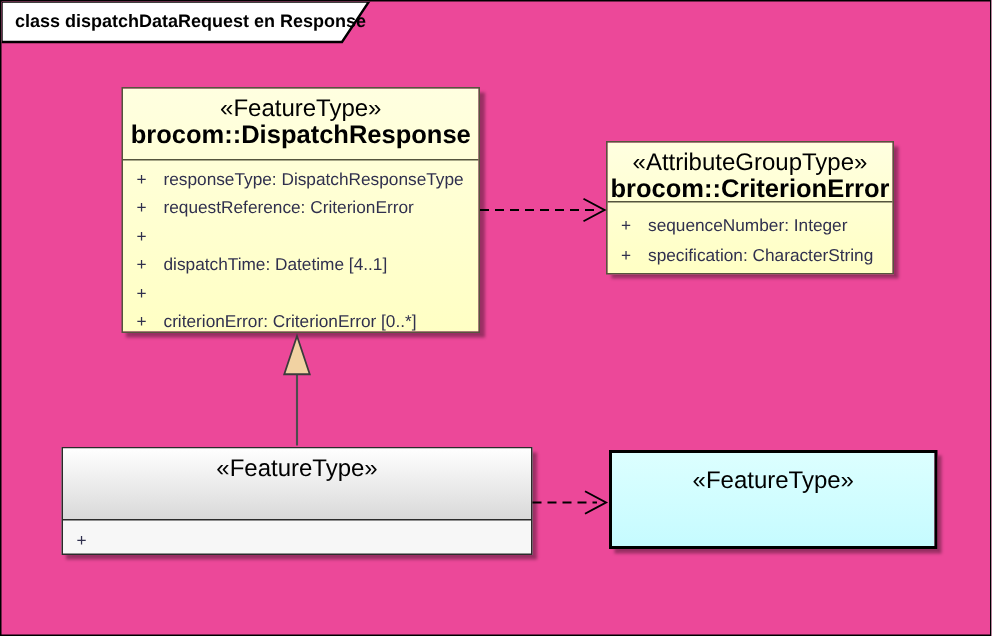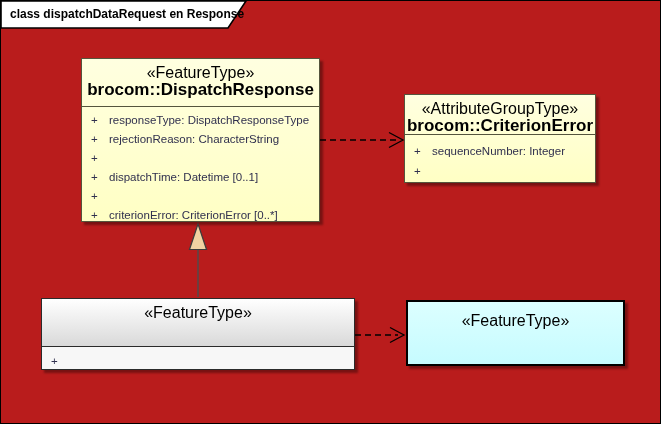--- a/index.html
+++ b/index.html
@@ -1,16 +1,16 @@
 <!DOCTYPE html>
 <html><head>
 <meta charset="utf-8">
 <style>
   html,body{margin:0;padding:0;background:#ffffff;font-family:"Liberation Sans",sans-serif;}
-  .canvas{position:relative;width:659px;height:422px;border:1px solid #000;background:#b91c1c;overflow:hidden;}
+  .canvas{position:relative;width:659px;height:422px;border:1px solid #000;background:#ec4899;overflow:hidden;}
 
   
   .frame-tab-text{position:absolute;left:9px;top:6px;font-size:12px;font-weight:bold;color:#000;white-space:nowrap;z-index:5;}
 
   
   .uml-box{position:absolute;box-sizing:border-box;z-index:3;box-shadow:3px 3px 2px rgba(0,0,0,0.35);}
   .yellow{background:linear-gradient(180deg,#ffffe0 0%,#ffffc4 100%);border:1px solid #55553d;}
   .neutral{background:#f7f7f7;border:1px solid #2b2b2b;}
   .cyan{background:linear-gradient(180deg,#dcffff 0%,#c6fbff 100%);border:2px solid #000;}
 
@@ -78,28 +78,28 @@
       <div class="cls-name">brocom::DispatchResponse</div>
     </div>
     <div class="sep-y"></div>
     <div class="attrs">
       <div class="attr-row">
         <span class="vis">+</span>
         <span class="attr-text">responseType: DispatchResponseType</span>
       </div>
       <div class="attr-row">
         <span class="vis">+</span>
-        <span class="attr-text">rejectionReason: CharacterString</span>
+        <span class="attr-text">requestReference: CriterionError</span>
       </div>
       <div class="attr-row">
         <span class="vis">+</span>
       </div>
       <div class="attr-row">
         <span class="vis">+</span>
-        <span class="attr-text">dispatchTime: Datetime [0..1]</span>
+        <span class="attr-text">dispatchTime: Datetime [4..1]</span>
       </div>
       <div class="attr-row">
         <span class="vis">+</span>
       </div>
       <div class="attr-row">
         <span class="vis">+</span>
         <span class="attr-text">criterionError: CriterionError [0..*]</span>
       </div>
     </div>
   </div>
@@ -110,20 +110,21 @@
       <div class="cls-name">brocom::CriterionError</div>
     </div>
     <div class="sep-y"></div>
     <div class="attrs">
       <div class="attr-row">
         <span class="vis">+</span>
         <span class="attr-text">sequenceNumber: Integer</span>
       </div>
       <div class="attr-row">
         <span class="vis">+</span>
+        <span class="attr-text">specification: CharacterString</span>
       </div>
     </div>
   </div>
 
   <div class="uml-box neutral" id="box-dispatch-data-response">
     <div class="box-header">
       <div class="stereo">«FeatureType»</div>
     </div>
     <div class="sep-n"></div>
     <div class="attrs">

